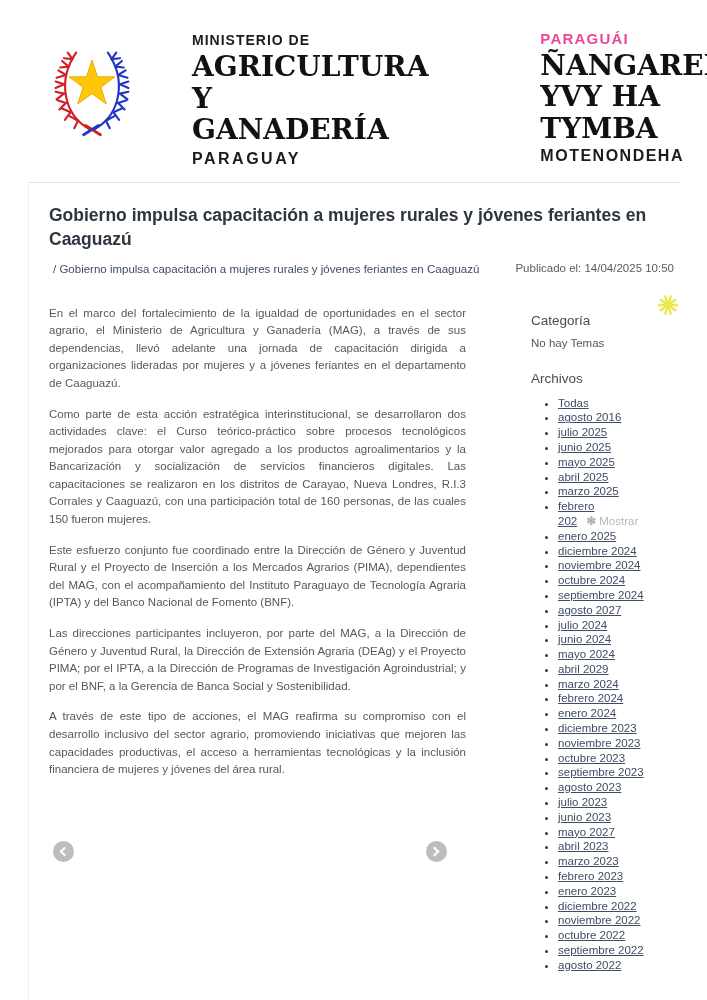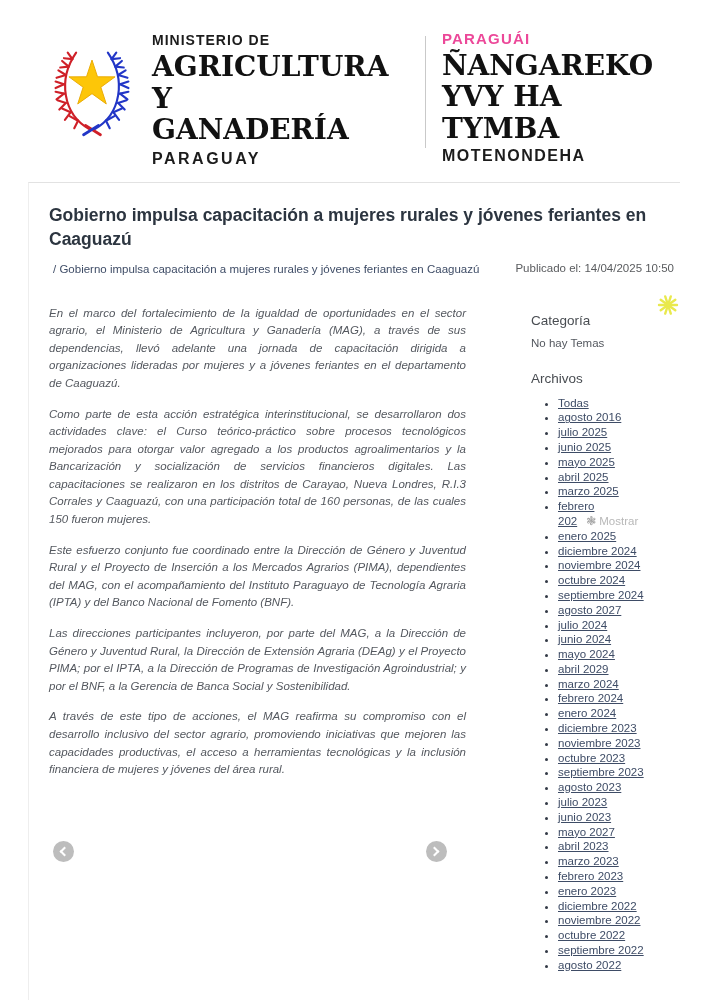--- a/index.html
+++ b/index.html
@@ -1,21 +1,21 @@
 <!DOCTYPE html>
 <html><head>
 <meta charset="utf-8">
 <style>
   * { margin:0; padding:0; box-sizing:border-box; }
   html,body { width:707px; height:1000px; background:#ffffff; overflow:hidden;
     font-family:"Liberation Sans", sans-serif; color:#55585e; }
   .page { position:absolute; left:28px; top:0; width:652px; }
 
   
-  .hdr { display:flex; align-items:flex-start; padding:30px 0 14px 22px; }
+  .hdr { display:flex; align-items:flex-start; padding:30px 0 14px 22px;gap:40px; }
   .emblem { width:84px; height:106px; flex:0 0 auto; margin-top:6px; }
   .logo-left { margin-left:18px; margin-top:2px; }
   .l-min { font-size:14px; font-weight:600; letter-spacing:1px; color:#1c1c1c; margin-bottom:3px; }
   .l-big { font-family:"DejaVu Serif", serif; font-weight:700; font-size:28px; line-height:1.13; color:#111; }
   .l-py  { font-size:16px; font-weight:700; letter-spacing:2.5px; color:#1c1c1c; margin-top:4px; }
   .hdr-div { width:1px; background:#c9c9c9; height:112px; margin:6px 16px 0 16px; }
   .logo-right { margin-top:0; }
   .r-top { font-size:15px; font-weight:700; letter-spacing:1.2px; color:#ec4899; margin-bottom:3px; }
   .r-big { font-family:"DejaVu Serif", serif; font-weight:700; font-size:28px; line-height:1.12; color:#111; }
   .r-bot { font-size:16px; font-weight:700; letter-spacing:1.5px; color:#1c1c1c; margin-top:3px; }
@@ -23,21 +23,21 @@
   
   .main { border-top:1px solid #e2e2e2; border-left:1px solid #eeeeee; padding:20px 6px 0 20px; min-height:830px; }
   h1.title { font-size:17.5px; font-weight:700; color:#2c3540; line-height:1.38; max-width:612px; }
   .meta { display:flex; justify-content:space-between; align-items:flex-start; margin-top:9px; }
   .crumbs { width:448px; font-size:11.5px; color:#3e4c66; line-height:1.6; }
   .crumbs a { color:#3e4c66; text-decoration:underline; }
   .crumb-cur { padding-left:4px; }
   .published { font-size:11.5px; color:#595b5e; white-space:nowrap; padding-top:2px; }
 
   .content { display:flex; margin-top:26px; }
-  article.body { width:417px; position:relative; min-height:575px;font-style:italic; }
+  article.body { width:417px; position:relative; min-height:575px; }
   article.body p { font-size:11.5px; line-height:1.53; text-align:justify; color:#54585f; margin-bottom:13px; }
 
   .nav-arrow { position:absolute; width:21px; height:21px; border-radius:50%; background:#bdbdbd;
     top:536px; cursor:pointer; }
   .nav-arrow.prev { left:4px; }
   .nav-arrow.next { left:377px; }
   .chev { position:absolute; top:7px; width:7px; height:7px; border-top:2.5px solid #fff; border-left:2.5px solid #fff; }
   .prev .chev { left:8px; transform:rotate(-45deg); }
   .next .chev { left:5px; transform:rotate(135deg); }
 

